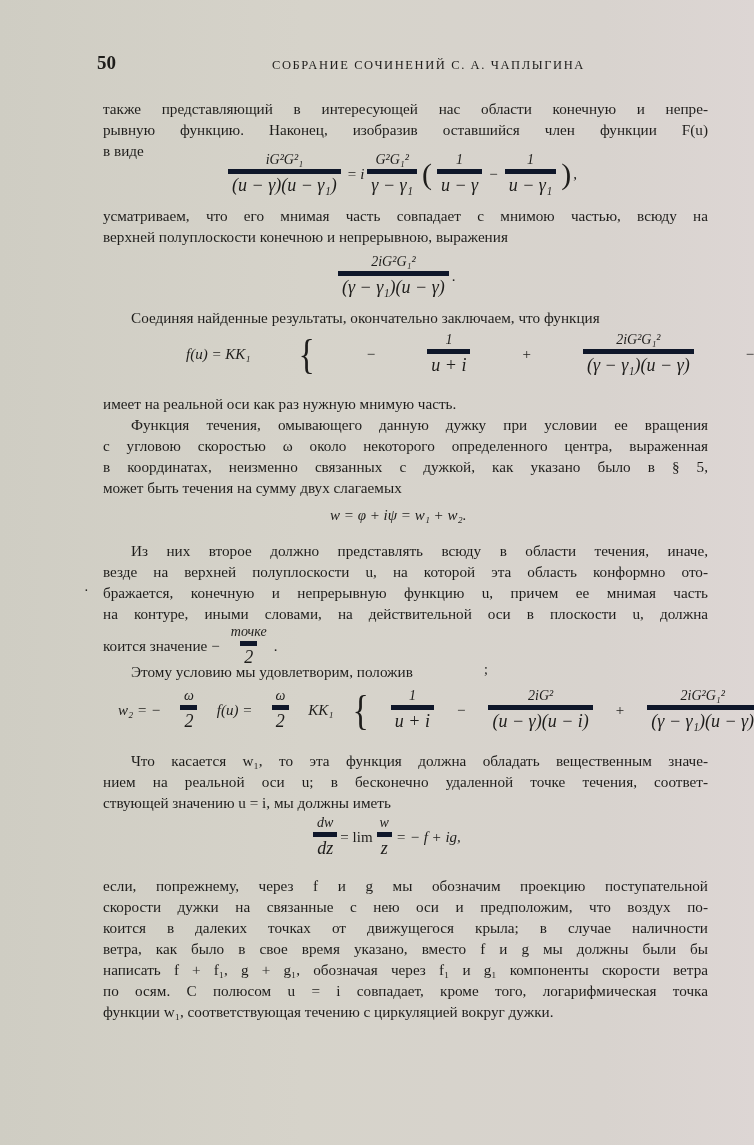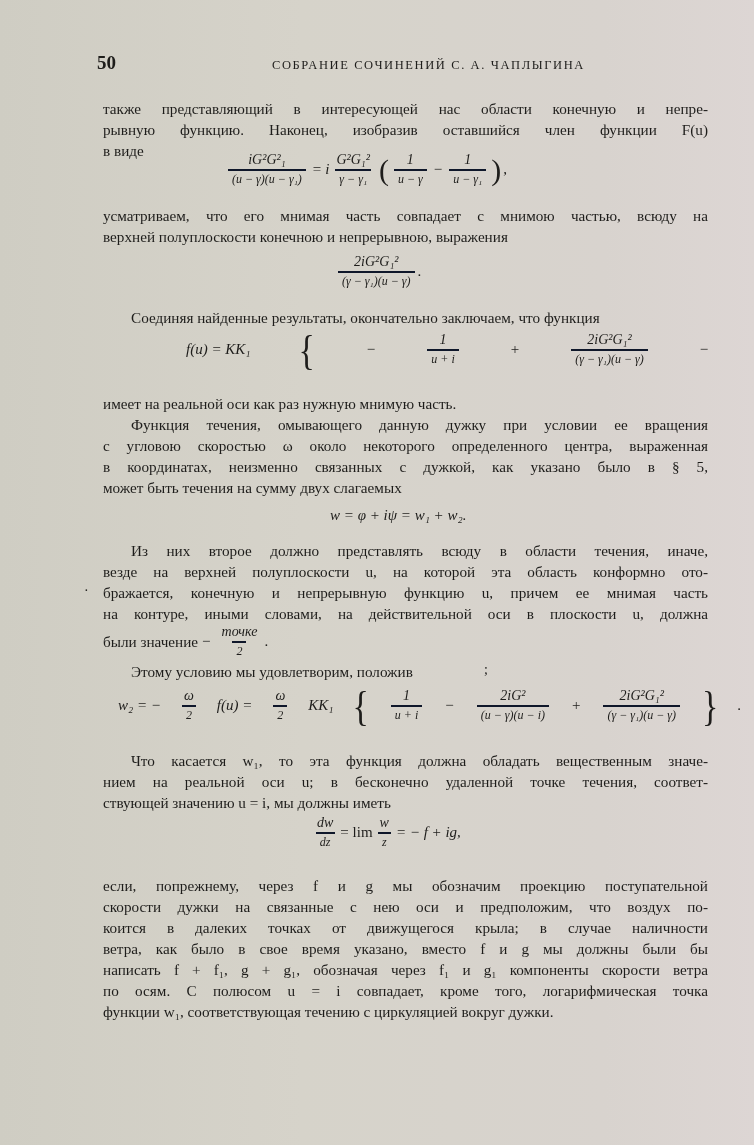--- a/index.html
+++ b/index.html
@@ -14,21 +14,21 @@
   .page { position:absolute; left:0; top:0; width:754px; height:1145px; }
   .header { position:absolute; left:97px; top:52px; width:600px; height:24px; }
   .page-num { position:absolute; left:0; top:0; font-size:19px; font-weight:bold; }
   .running-title { position:absolute; left:175px; top:6px; font-size:12.5px; letter-spacing:1.6px; font-variant:small-caps; }
   .line { position:absolute; left:103px; width:605px; font-size:15.2px; line-height:20px; white-space:nowrap; text-align:justify; text-align-last:justify; }
   .line.last { text-align-last:left; }
   .line.indent { left:131px; width:577px; }
   .formula { position:absolute; font-style:italic; font-size:15px; white-space:nowrap; display:flex; align-items:center; }
   .frac { display:inline-flex; flex-direction:column; align-items:center; margin:0 3px; vertical-align:middle; }
   .frac .num { padding:0 4px 1px; font-size:14px; }
-  .frac .den { border-top:2px solid #0f172a; padding:1px 4px 0; font-size:12px; }
+  .frac .den { border-top:5px solid #0f172a; padding:1px 4px 0; font-size:18px; }
   .brace { font-style:normal; font-size:34px; line-height:34px; transform:scaleY(1.25); margin:0 3px; }
   .paren { font-style:normal; font-size:30px; line-height:30px; margin:0 2px; }
   .op { font-style:normal; margin:0 4px; }
   .up { font-style:normal; }
   .stray { position:absolute; font-size:14px; }
 </style>
 </head>
 <body>
 
 <div class="page">
@@ -111,21 +111,21 @@
   <div class="formula" style="left:330px; top:507px;">
     <span>w = φ + iψ = w₁ + w₂.</span>
   </div>
 
   <div class="line indent" style="top:541px">Из них второе должно представлять всюду в области течения, иначе,</div>
   <div class="line" style="top:562px">везде на верхней полуплоскости u, на которой эта область конформно ото-</div>
   <div class="line" style="top:583px">бражается, конечную и непрерывную функцию u, причем ее мнимая часть</div>
   <div class="line" style="top:604px">на контуре, иными словами, на действительной оси в плоскости u, должна</div>
   <span class="stray" style="left:84px; top:583px;">·</span>
   <div class="formula" style="left:103px; top:624px; font-style:normal;">
-    <span style="font-size:15.2px;">были значение</span>
+    <span style="font-size:15.2px;">коится значение</span>
     <span class="op">−</span>
     <span class="frac" style="font-style:italic;">
       <span class="num">точке</span>
       <span class="den">2</span>
     </span>
     <span>.</span>
   </div>
 
   <div class="line indent last" style="top:662px">Этому условию мы удовлетворим, положив</div>
   <span class="stray" style="left:484px; top:662px;">;</span>

